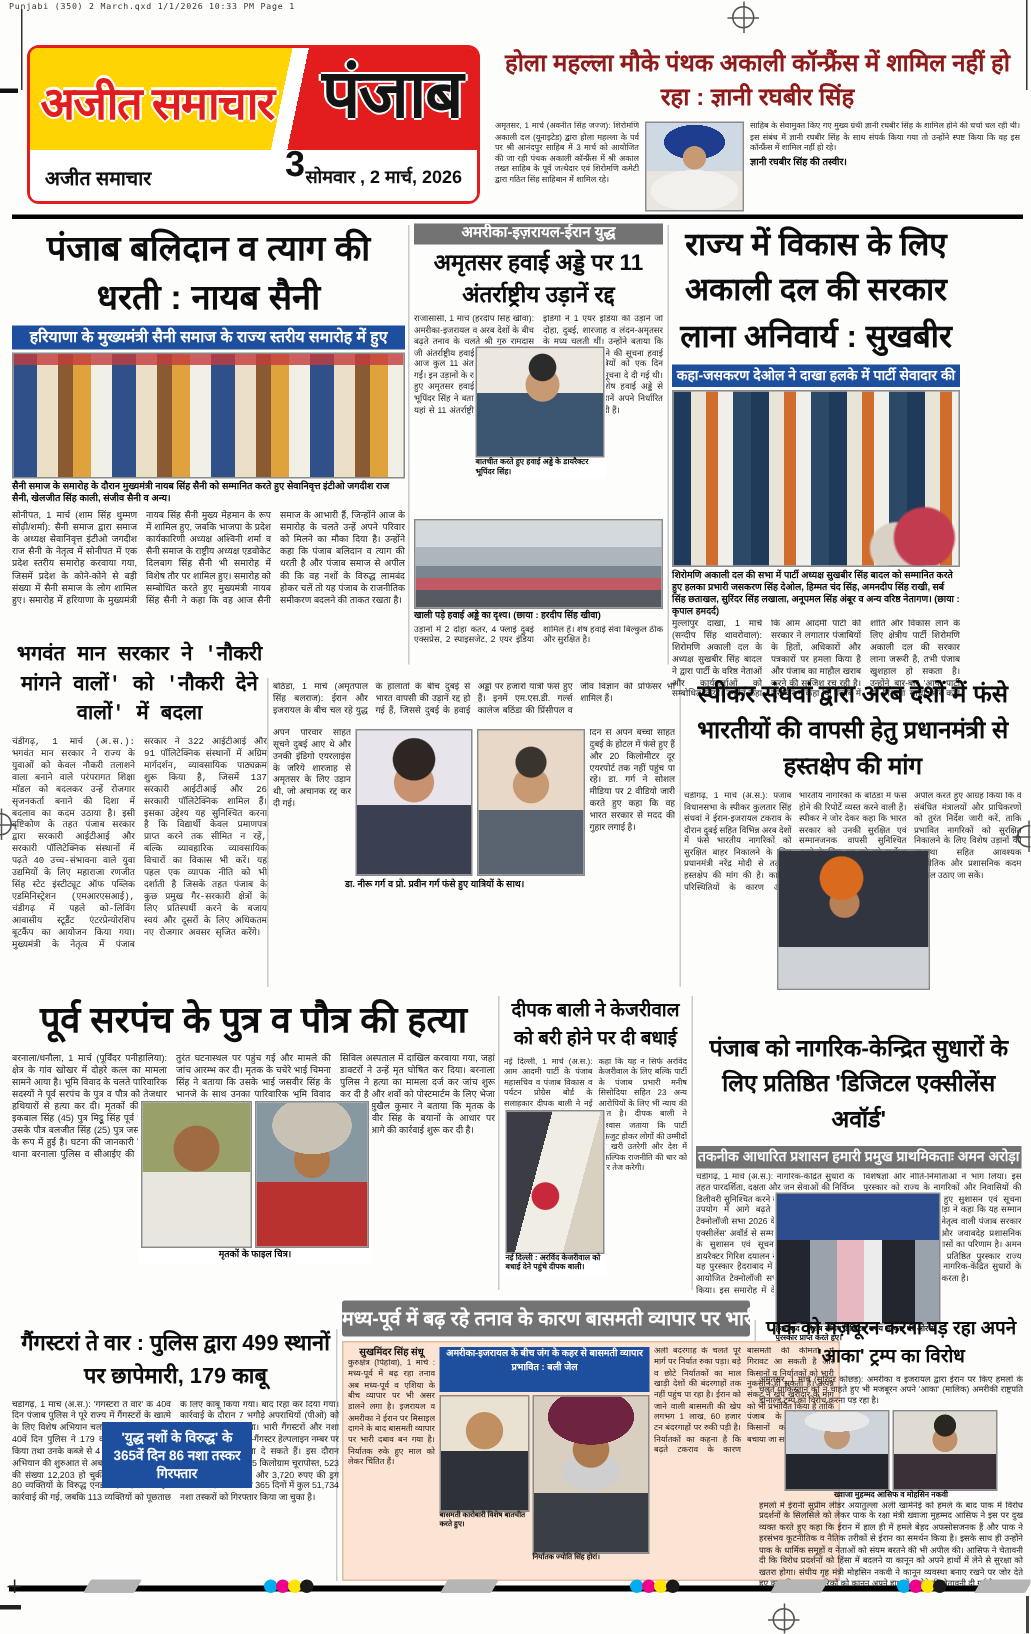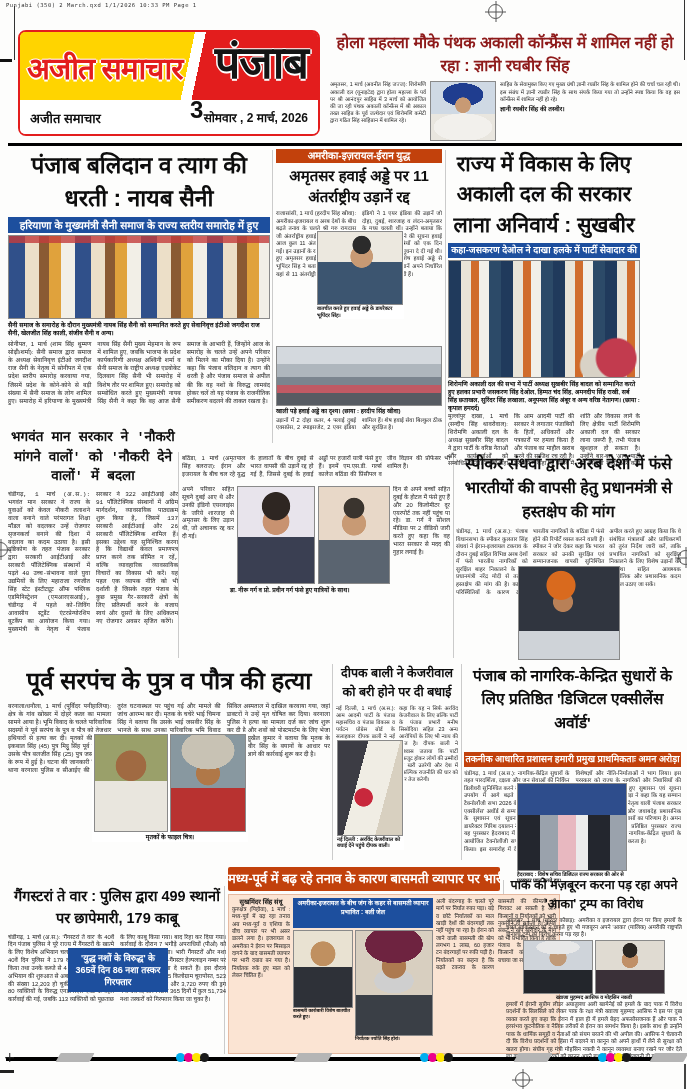--- a/index.html
+++ b/index.html
@@ -4,21 +4,21 @@
 <style>
   html,body{margin:0;padding:0;}
   body{width:687px;height:1089px;position:relative;background:#fdfdfc;overflow:hidden;
        font-family:"Liberation Sans","DejaVu Sans",sans-serif;color:#111;}
   .abs{position:absolute;}
   
   .hl{font-weight:bold;color:#0d0d0d;text-align:center;}
   .bt{font-size:6.1px;line-height:1.33;text-align:justify;color:#1c1c1c;overflow:hidden;column-gap:6px;}
   .cap{font-weight:bold;color:#0d0d0d;line-height:1.25;}
   .banner-blue{background:#1d4f9e;color:#fff;font-weight:bold;text-align:center;overflow:hidden;}
-  .banner-red{background:#c2410c;color:#fff;font-weight:bold;text-align:center;overflow:hidden;}
+  .banner-red{background:#737373;color:#fff;font-weight:bold;text-align:center;overflow:hidden;}
   .vrule{position:absolute;width:1px;background:#9a9a9a;opacity:.5;}
   
   .mh{left:18px;top:30px;width:302px;height:106px;border:2px solid #e31d1d;border-radius:8px;background:#fff;box-sizing:border-box;}
   .mh-top{position:relative;height:68px;border-radius:5px 5px 0 0;
           background:linear-gradient(102deg,#ffd400 0 56%,#ffffff 56% 59.5%,#e31d1d 59.5%);}
   .mh-brand{position:absolute;left:7px;top:15px;font-size:30px;font-weight:bold;color:#e31d1d;letter-spacing:-1px;
             text-shadow:-1.5px 0 #fff,1.5px 0 #fff,0 -1.5px #fff,0 1.5px #fff;}
   .mh-ed{position:absolute;right:10px;top:-2px;font-size:45px;font-weight:bold;color:#141414;letter-spacing:-1px;
          text-shadow:-1.5px 0 #fff,1.5px 0 #fff,0 -1.5px #fff,0 1.5px #fff;}
   .mh-bot{position:relative;height:34px;background:#fff;border-radius:0 0 5px 5px;}
@@ -222,22 +222,22 @@
   <div style="position:relative;margin-top:3px;">
     <div class="bt" style="height:196px;column-count:2;column-gap:4px;font-size:5.4px;">नई दिल्ली, 1 मार्च (अ.स.): आम आदमी पार्टी के पंजाब महासचिव व पंजाब विकास व पर्यटन प्रोग्रेस बोर्ड के सलाहकार दीपक बाली ने नई दिल्ली में आम आदमी पार्टी के राष्ट्रीय संयोजक अरविंद केजरीवाल के साथ मुलाकात की। उन्होंने दिल्ली की शराब नीति से जुड़े मामले में बरी होने पर उन्हें बधाई दी। बाली ने कहा कि यह न सिर्फ अरविंद केजरीवाल के लिए बल्कि पार्टी के पंजाब प्रभारी मनीष सिसोदिया सहित 23 अन्य आरोपियों के लिए भी न्याय की जीत है। दीपक बाली ने विश्वास जताया कि पार्टी एकजुट होकर लोगों की उम्मीदों पर खरी उतरेगी और देश में वैकल्पिक राजनीति की धार को और तेज करेगी।</div>
     <div class="abs" style="left:0;top:34px;width:66px;background:#fff;padding:1px;">
       <div class="ph ph-bali" style="width:64px;height:94px;"></div>
       <div class="cap" style="font-size:5.2px;">नई दिल्ली : अरविंद केजरीवाल को बधाई देने पहुंचे दीपक बाली।</div>
     </div>
   </div>
 </div>
 
 <div class="abs" style="left:464px;top:664px;width:217px;">
-  <div class="hl" style="font-size:15.5px;line-height:1.5;">पंजाब को नागरिक-केन्द्रित सुधारों के लिए प्रतिष्ठित 'डिजिटल एक्सीलेंस अवॉर्ड'</div>
-  <div class="banner-red" style="margin-top:18px;height:15px;line-height:15px;font-size:9.3px;">तकनीक आधारित प्रशासन हमारी प्रमुख प्राथमिकताः अमन अरोड़ा</div>
+  <div class="hl" style="font-size:15.5px;line-height:1.5;margin-top:24px;">पंजाब को नागरिक-केन्द्रित सुधारों के लिए प्रतिष्ठित 'डिजिटल एक्सीलेंस अवॉर्ड'</div>
+  <div class="banner-red" style="margin-top:6px;height:15px;line-height:15px;font-size:9.3px;">तकनीक आधारित प्रशासन हमारी प्रमुख प्राथमिकताः अमन अरोड़ा</div>
   <div style="position:relative;margin-top:3px;">
     <div class="bt" style="height:146px;column-count:2;font-size:5.7px;">चंडीगढ़, 1 मार्च (अ.स.): नागरिक-केंद्रित सुधारों के तहत पारदर्शिता, दक्षता और जन सेवाओं की निर्विघ्न डिलीवरी सुनिश्चित करने के लिए तकनीक के प्रभावी उपयोग में आगे बढ़ते हुए पंजाब सरकार को टैक्नोलॉजी सभा 2026 के दौरान प्रतिष्ठित 'डिजिटल एक्सीलेंस' अवॉर्ड से सम्मानित किया गया है। पंजाब के सुशासन एवं सूचना प्रौद्योगिकी विभाग के डायरैक्टर गिरिश दयालन ने राज्य सरकार की ओर से यह पुरस्कार हैदराबाद में इंडिया एक्सप्रेस ग्रुप द्वारा आयोजित टैक्नोलॉजी सभा 2026 के दौरान प्राप्त किया। इस समारोह में देश भर के शीर्ष तकनीकी विशेषज्ञों और नीति-निर्माताओं ने भाग लिया। इस पुरस्कार को राज्य के नागरिकों और निवासियों की टीम को समर्पित करते हुए सुशासन एवं सूचना प्रौद्योगिकी मंत्री अमन अरोड़ा ने कहा कि यह सम्मान मुख्यमंत्री भगवंत मान के नेतृत्व वाली पंजाब सरकार द्वारा पारदर्शी, पेपरलेस और जवाबदेह प्रशासनिक ढांचा स्थापित करने के प्रयासों का परिणाम है। अमन अरोड़ा ने कहा कि यह प्रतिष्ठित पुरस्कार राज्य सरकार के सुशासन और नागरिक-केंद्रित सुधारों के प्रति समर्पण को रेखांकित करता है।</div>
     <div class="abs" style="left:52px;top:12px;width:110px;background:#fff;padding:1px;">
       <div class="ph ph-award" style="width:108px;height:86px;"></div>
       <div class="cap" style="font-size:5.2px;">हैदराबाद : विशेष सचिव डिजिटल राज्य सरकार की ओर से पुरस्कार प्राप्त करते हुए।</div>
     </div>
   </div>
 </div>
 
 <div class="abs" style="left:8px;top:886px;width:218px;">

